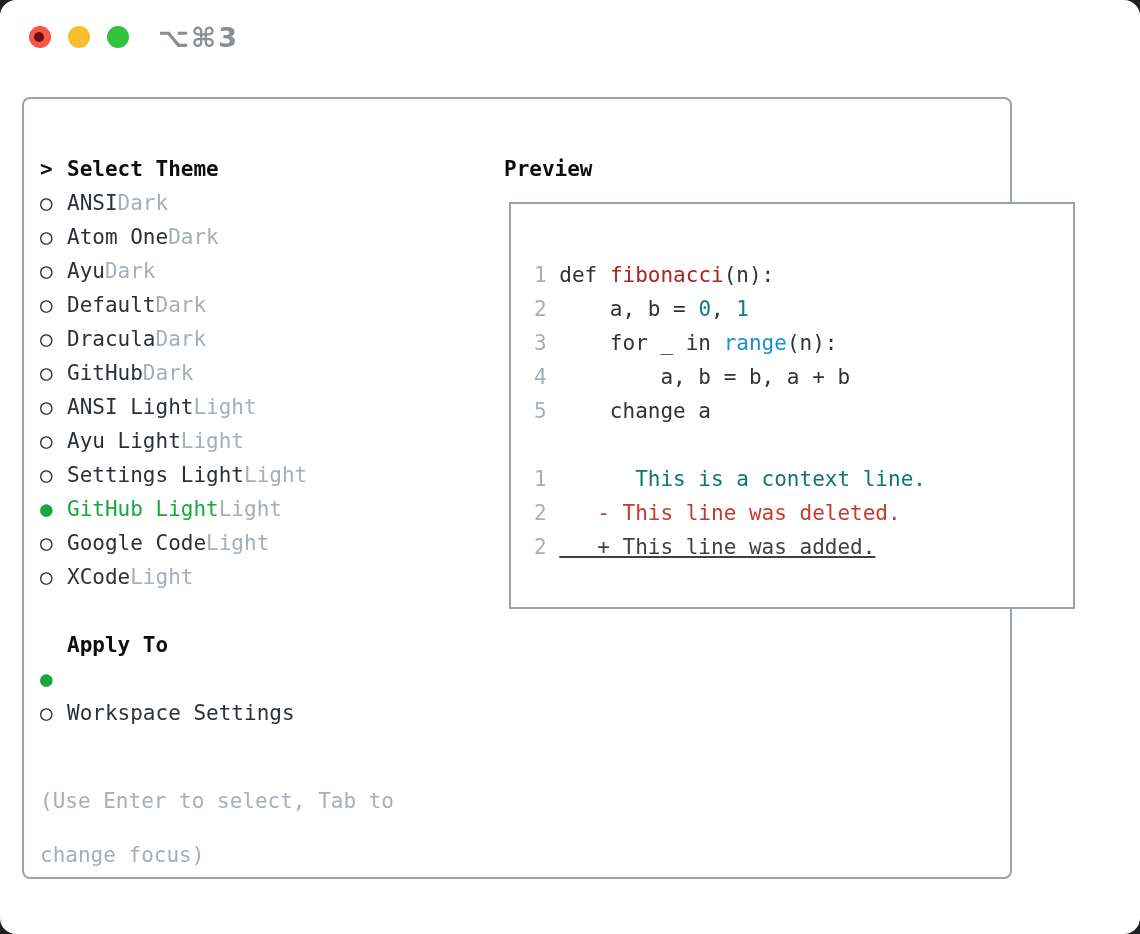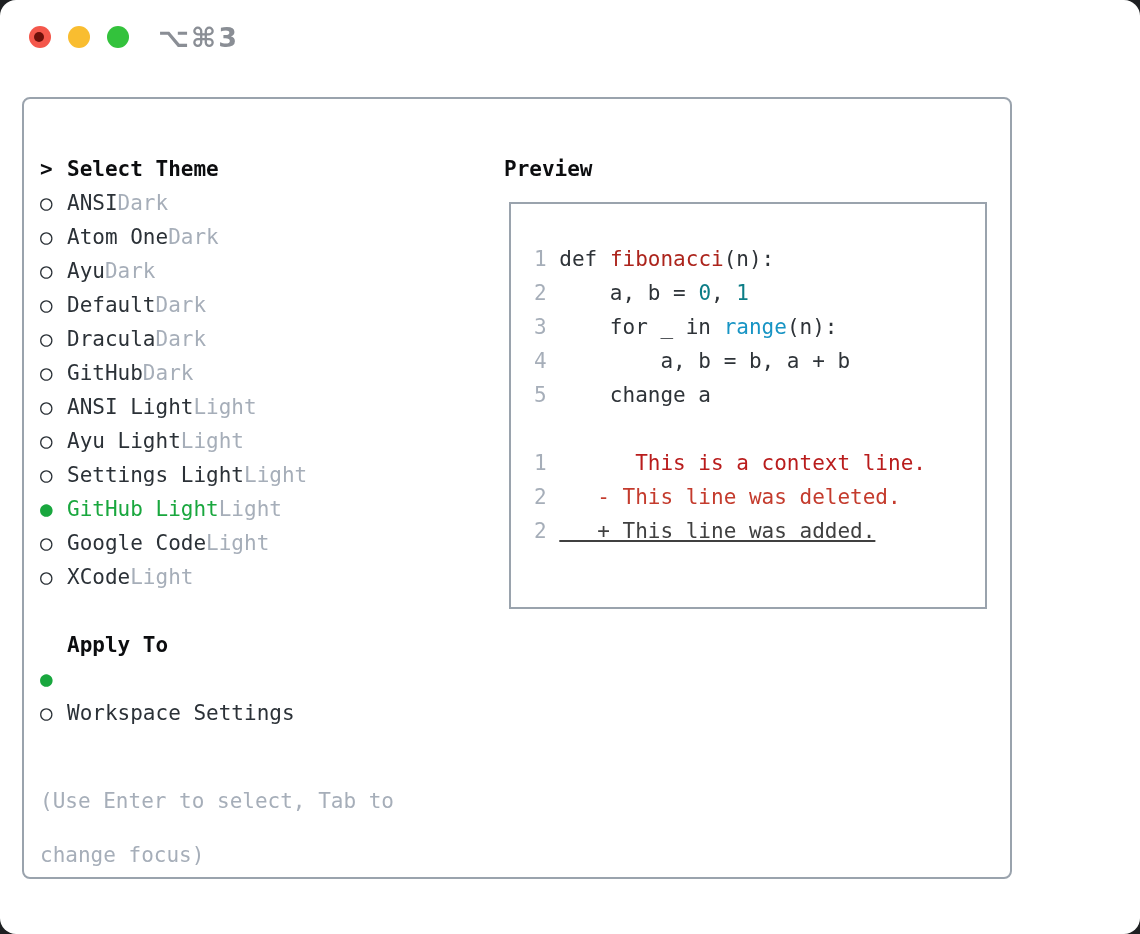--- a/index.html
+++ b/index.html
@@ -49,31 +49,31 @@
   .spacer { height: 34px; }
   .hint { color: #a6aeb9; font-size: 21px; line-height: 34px; white-space: pre; margin-top: 20px; }
 
   
   .preview-title {
     position: absolute; left: 480px; top: 53px;
     font-size: 21px; line-height: 34px; font-weight: bold; color: #0c0d0f;
   }
   .preview-box {
     position: absolute; left: 485px; top: 103px;
-    width: 478px; height: 407px;
+    width: 566px; height: 407px;
     border: 2px solid #9aa3ad; box-sizing: border-box; background: #fff;
-    padding: 38px 0 0 23px; overflow: hidden;
+    padding: 54px 0 0 23px; overflow: hidden;
   }
   .pline { font-size: 21px; line-height: 34px; white-space: pre; min-height: 34px; }
   .seg-ln      { color: #a6aeb9; }
   .seg-code    { color: #2e3338; }
   .seg-func    { color: #ac241c; }
   .seg-num     { color: #0c7d87; }
   .seg-builtin { color: #1794c4; }
-  .seg-ctx     { color: #b91c1c; }
+  .seg-ctx     { color: #0f766e; }
   .seg-del     { color: #c43b2d; }
   .seg-add     { color: #404040; text-decoration: underline; }
 </style>
 </head>
 <body>
 
 <div class="titlebar">
   <span class="dot dot-close"></span>
   <span class="dot dot-minimize"></span>
   <span class="dot dot-zoom"></span>

